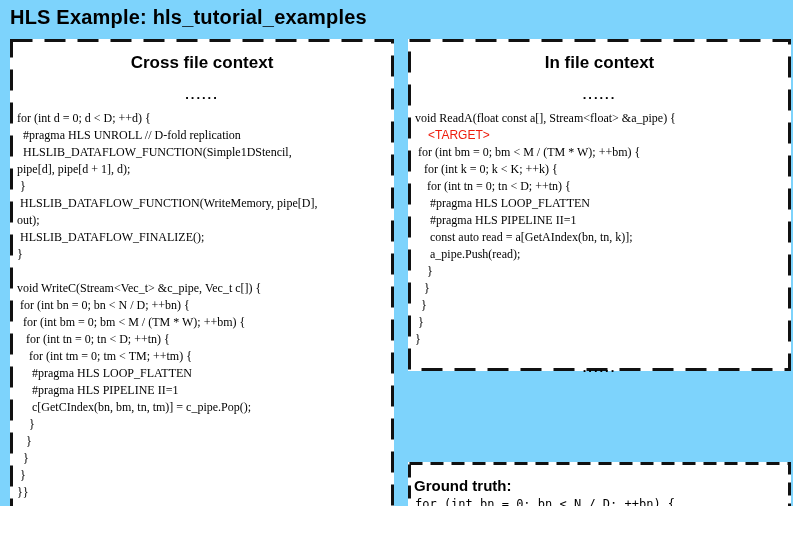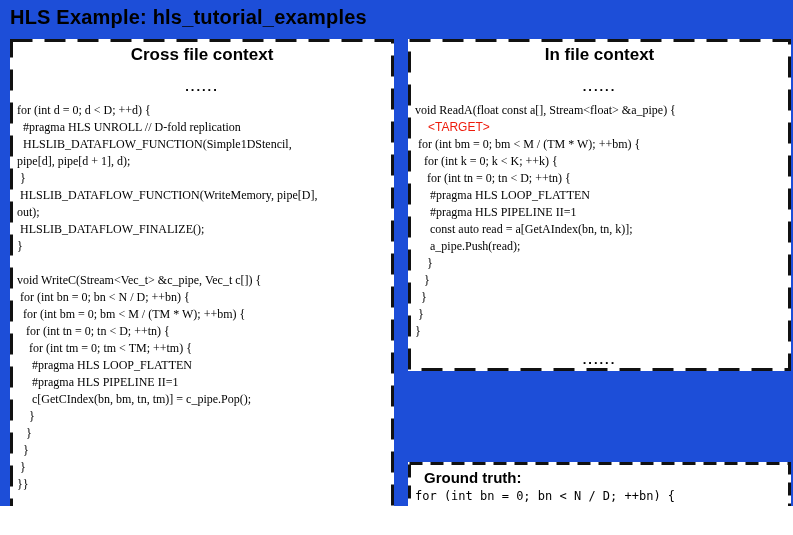--- a/index.html
+++ b/index.html
@@ -5,21 +5,21 @@
   * { margin: 0; padding: 0; box-sizing: border-box; }
   html, body { background: #ffffff; }
   body {
     font-family: "Liberation Sans", sans-serif;
     color: #000000;
   }
   .canvas {
     position: relative;
     width: 793px;
     height: 506px;
-    background: #1d4ed8;
+    background: #7dd3fc;
     overflow: hidden;
   }
   .page-title {
     position: absolute;
     left: 10px;
     top: 6px;
     font-size: 20px;
     font-weight: bold;
     letter-spacing: 0.2px;
     white-space: nowrap;
@@ -31,20 +31,21 @@
   .panel svg.border-svg {
     position: absolute;
     left: 0; top: 0;
     width: 100%; height: 100%;
     pointer-events: none;
   }
   .panel-inner {
     position: relative;
     width: 100%;
     height: 100%;
+    margin-top: 8px;
   }
   .panel-heading {
     padding-top: 6px;
     text-align: center;
     font-size: 17px;
     font-weight: bold;
   }
   .ellipsis {
     text-align: center;
     font-weight: 900;
@@ -75,21 +76,21 @@
     bottom: 5px;
     width: 100%;
   }
   .ellipsis-on-border {
     position: absolute;
     left: 0;
     bottom: -6px;
     width: 100%;
   }
   .gt-heading {
-    padding: 7px 0 0 16px;
+    padding: 7px 0 0 6px;
     font-size: 15px;
     font-weight: bold;
   }
   .gt-code {
     margin-top: 2px;
     padding-left: 7px;
     font-size: 12px;
     line-height: 16px;
     white-space: pre;
   }

